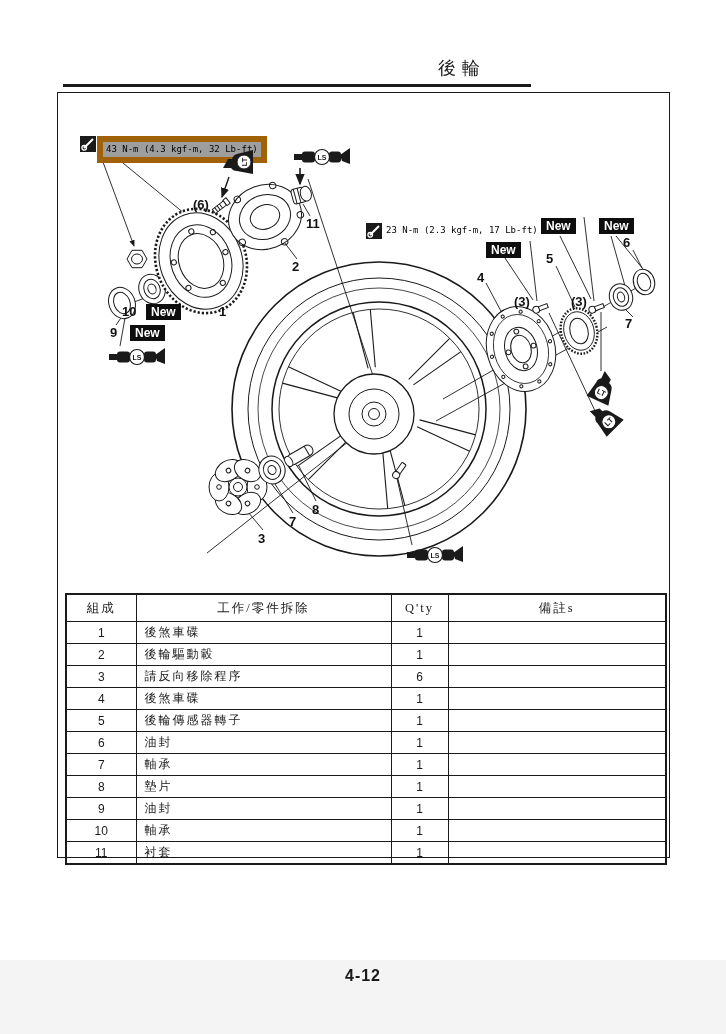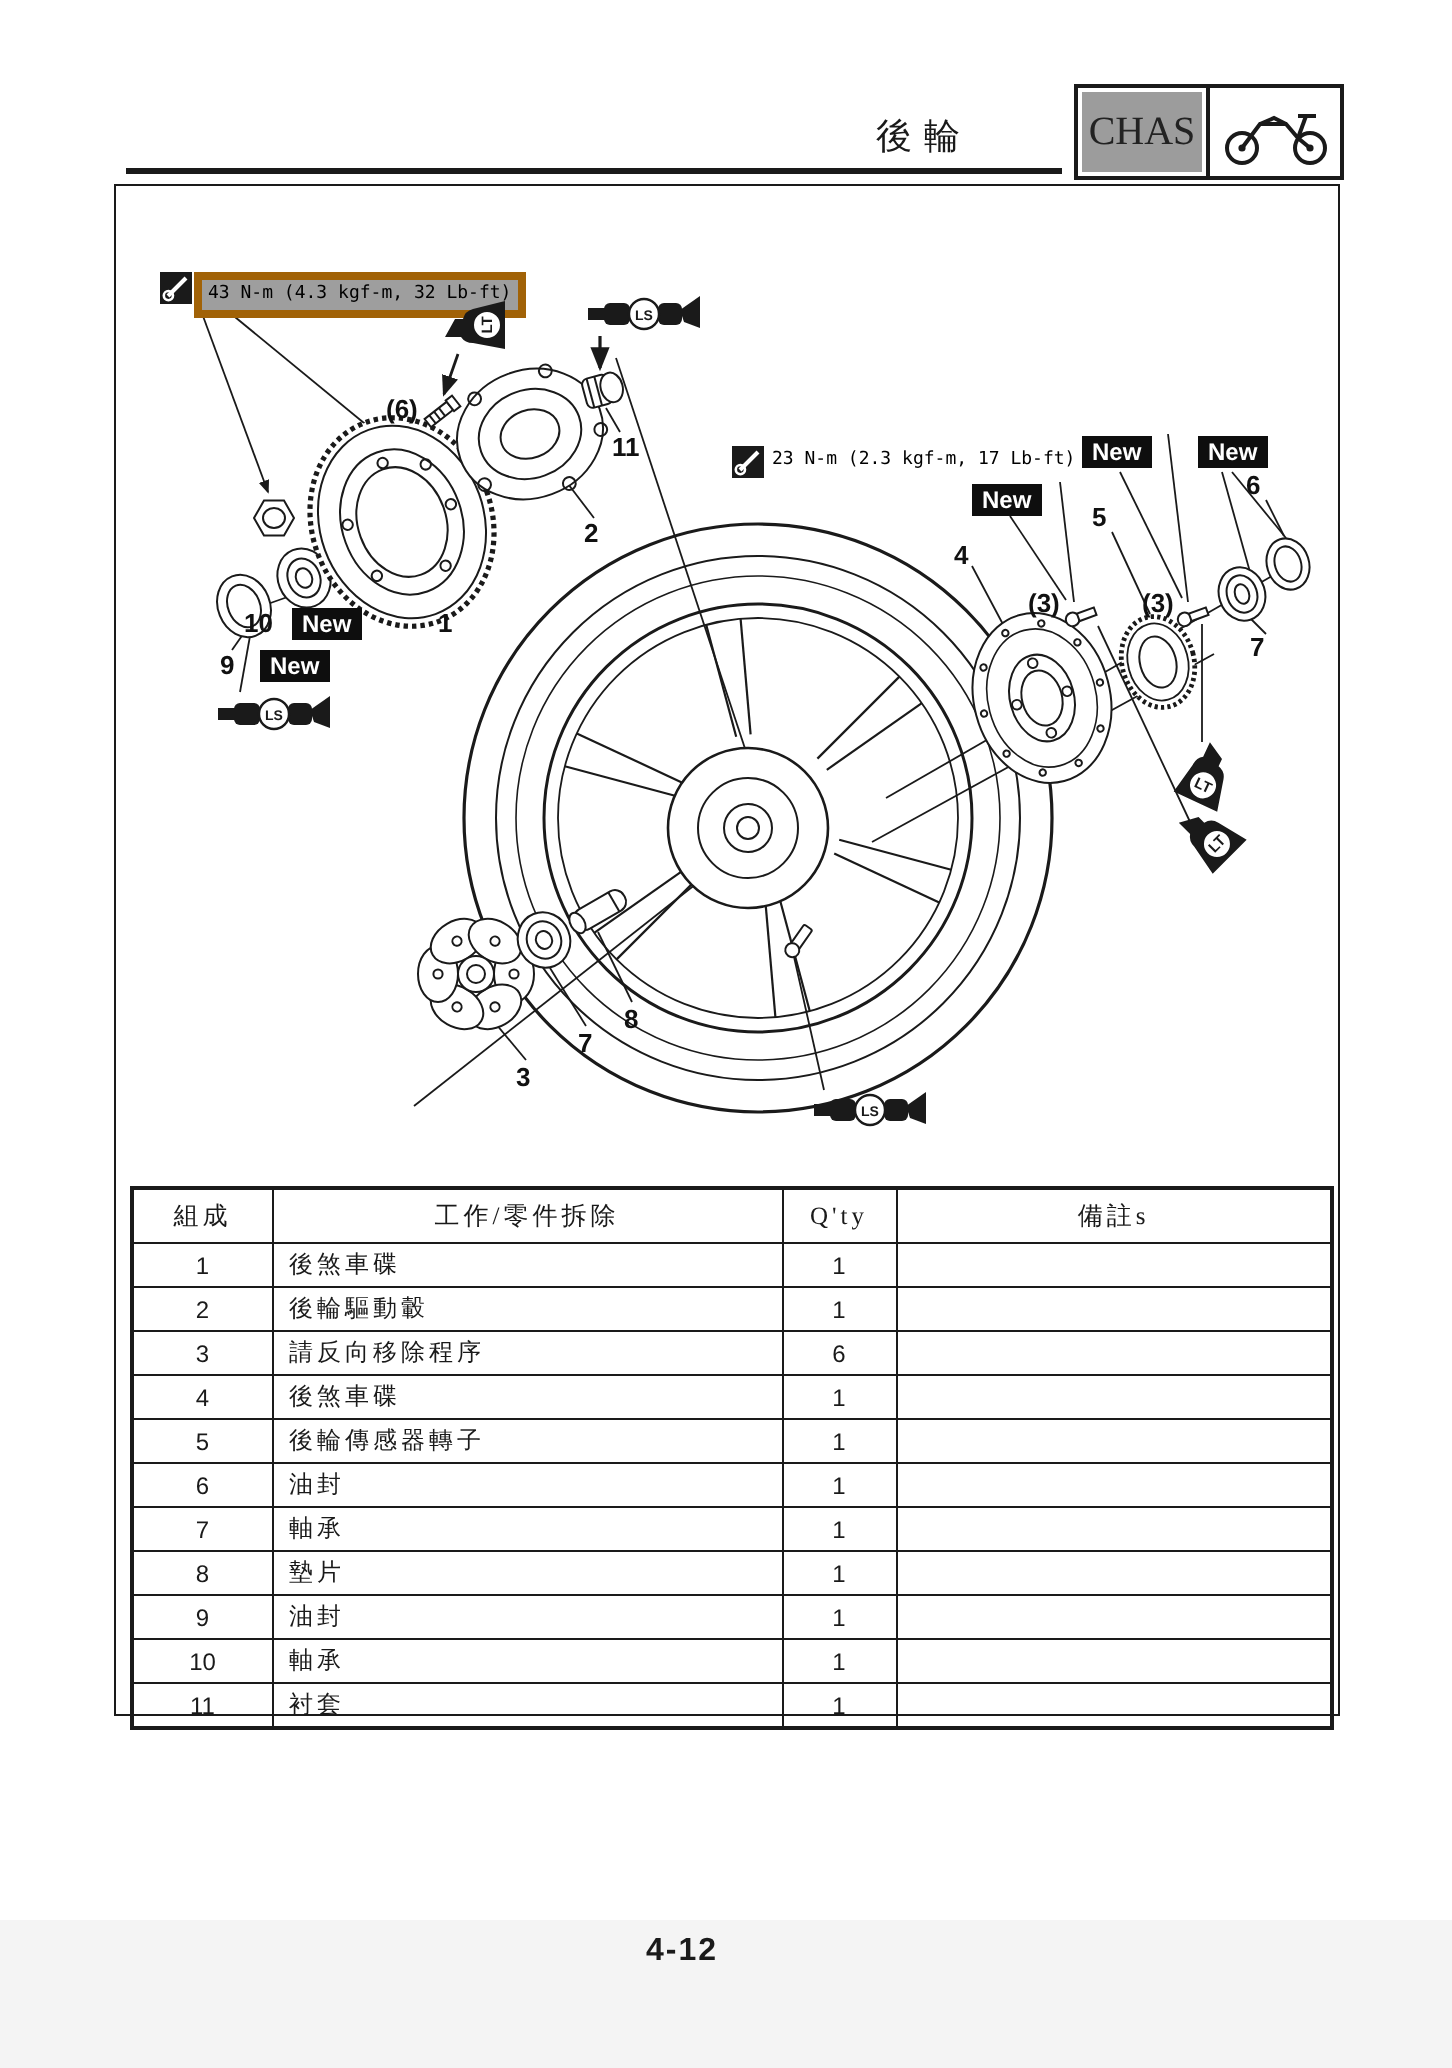--- a/index.html
+++ b/index.html
@@ -18,63 +18,46 @@
   .frame{position:absolute;left:57px;top:92px;width:611px;height:764px;border:1px solid #1a1a1a;}
   .frame-title-row{position:absolute;left:58px;top:93px;width:609px;height:21px;border-bottom:1px solid #1a1a1a;}
   .frame-title{position:absolute;left:6px;top:3px;font-family:"Liberation Serif",serif;font-size:13px;letter-spacing:1.5px;}
   
   .diagram-svg{position:absolute;left:0;top:0;pointer-events:none;}
   .plabel{position:absolute;font-family:"Liberation Sans",sans-serif;font-weight:bold;font-size:13px;color:#111;z-index:3;}
   .nbox{position:absolute;background:#0e0e0e;color:#fff;font-family:"Liberation Sans",sans-serif;
         font-weight:bold;font-size:12px;line-height:16px;height:16px;padding:0 5px;z-index:3;}
   .callout{position:absolute;display:flex;align-items:flex-start;z-index:3;}
   .ticon{width:16px;height:16px;display:block;}
-  .cbox{display:block;margin-left:1px;border:4px solid #a16207;background:#9e9e9e;
+  .cbox{display:block;margin-left:1px;border:6px solid #a16207;background:#9e9e9e;
         font-family:"DejaVu Sans Mono",monospace;font-size:9px;line-height:13px;padding:1px 3px;white-space:nowrap;color:#000;}
   .cbox.plain{background:transparent;border:none;}
   .icon{position:absolute;z-index:3;}
   
   .parts-table{position:absolute;left:65px;top:593px;width:600px;border-collapse:collapse;table-layout:fixed;
         border:2px solid #1a1a1a;}
   .parts-table th,.parts-table td{border:1px solid #1a1a1a;overflow:hidden;}
   .parts-table th{font-family:"Liberation Serif",serif;font-weight:normal;font-size:12.5px;height:24px;letter-spacing:2px;}
   .parts-table td{height:19px;font-size:12px;}
   .td-order{text-align:center;font-family:"Liberation Sans",sans-serif;}
   .td-part{font-family:"Liberation Serif",serif;padding-left:8px;letter-spacing:2px;}
   .td-qty{text-align:center;font-family:"Liberation Sans",sans-serif;}
   .td-remarks{font-family:"Liberation Serif",serif;padding-left:8px;letter-spacing:1.5px;}
   .remark-row td{height:32px;vertical-align:top;padding-top:3px;}
   
-  .page-num{position:absolute;left:323px;top:967px;width:80px;
+  .page-num{position:absolute;left:323px;top:967px;width:80px;text-align:center;
         font-family:"Liberation Sans",sans-serif;font-weight:bold;font-size:16px;letter-spacing:1px;}
 </style>
 </head>
 <body>
 
 <div class="page">
 
   <div class="section-title">後輪</div>
   <div class="header-rule"></div>
-  <div class="chas">
-    <div class="chas-left">CHAS</div>
-    <div class="chas-right">
-      <svg width="56" height="34" viewBox="0 0 56 34">
-        <g fill="none" stroke="#1a1a1a" stroke-width="2">
-          <circle cx="11" cy="25" r="7.5"></circle>
-            <circle cx="45" cy="25" r="7.5"></circle>
-          <path d="M11,25 L20,13 L33,13 L39,20 L45,25"></path>
-          <path d="M20,13 L27,10 L33,13"></path>
-          <path d="M39,20 L43,9"></path>
-            <path d="M39,9 L48,9"></path>
-        </g>
-        <circle cx="11" cy="25" r="1.8" fill="#1a1a1a"></circle>
-          <circle cx="45" cy="25" r="1.8" fill="#1a1a1a"></circle>
-      </svg>
-    </div>
-  </div>
 
   <div class="frame"></div>
 
   <svg class="diagram-svg" width="726" height="1034" viewBox="0 0 726 1034">
     <defs>
       <marker id="arrow" markerWidth="9" markerHeight="8" refX="6.5" refY="3" orient="auto">
         <path d="M0,0 L7.5,3 L0,6 Z" fill="#1a1a1a"></path>
       </marker>
     </defs>
 

